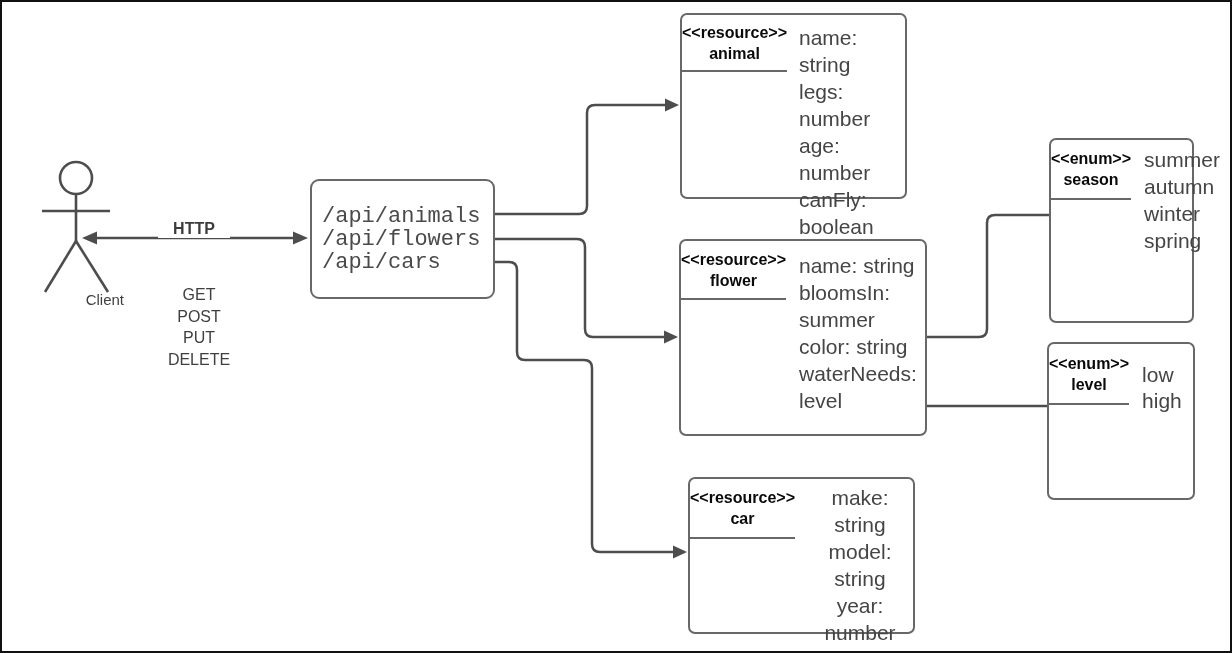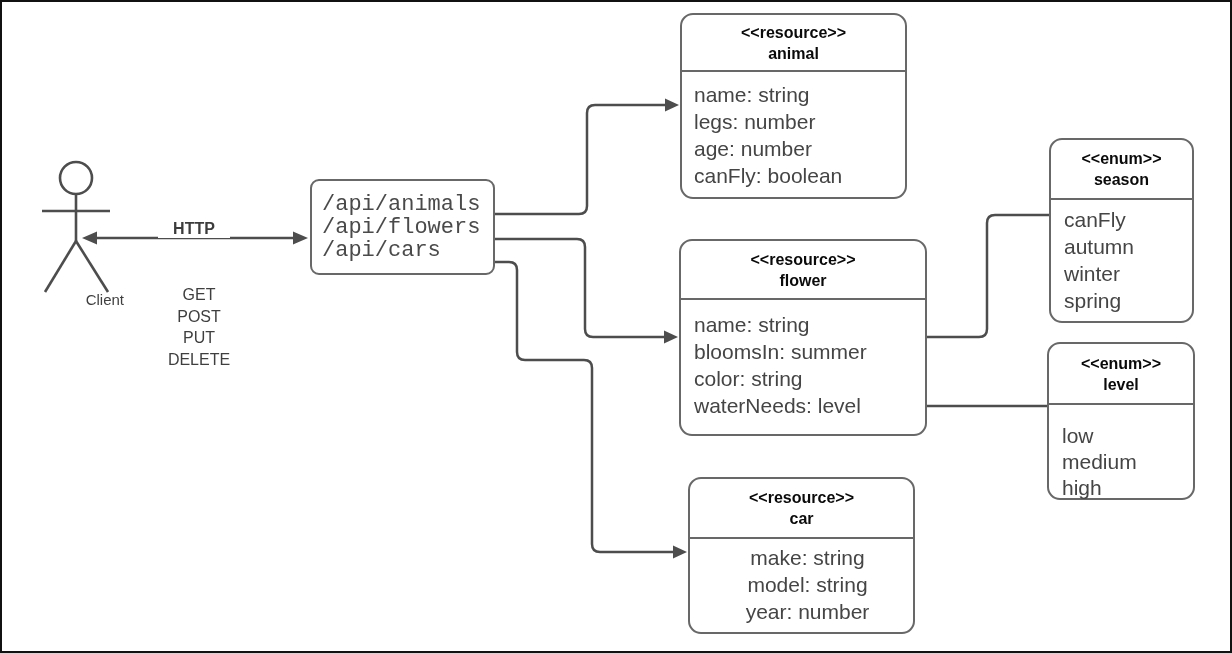--- a/index.html
+++ b/index.html
@@ -8,28 +8,28 @@
     font-family:"Liberation Sans",sans-serif;overflow:hidden;
     border:2px solid #111;box-sizing:border-box;
   }
   .wires{position:absolute;left:0;top:0;}
   .label{position:absolute;color:#3f3f3f;}
   .client-label{left:30px;top:289px;width:92px;text-align:right;font-size:15px;}
   .http-label{left:156px;top:218px;width:72px;text-align:center;font-size:16px;font-weight:bold;background:#fff;color:#3c3c3c;}
   .methods{position:absolute;left:147px;top:266px;width:100px;text-align:center;
     font-size:16px;line-height:21.5px;color:#3f3f3f;margin-top:16px;}
   .api-box{
-    position:absolute;left:308px;top:177px;width:185px;height:96px;box-sizing:border-box;
+    position:absolute;left:308px;top:177px;width:185px;height:120px;box-sizing:border-box;
     border:2px solid #686868;border-radius:9px;background:#fff;
     display:flex;flex-direction:column;justify-content:center;padding-left:10px;
     font-family:"Liberation Mono","DejaVu Sans Mono",monospace;font-size:22px;line-height:23px;color:#4a4a4a;
   }
   .umlbox{
-    position:absolute;box-sizing:border-box;border:2px solid #686868;border-radius:13px;
-    background:#fff;display:flex;flex-direction:column;
+    position:absolute;box-sizing:border-box;border:2px solid #686868;border-radius:7px;
+    background:#fff;display:flex;flex-direction:row;
   }
   .umlbox .hdr{
     display:flex;flex-direction:column;justify-content:center;align-items:center;
     border-bottom:2px solid #686868;color:#0a0a0a;font-weight:bold;
     font-size:16px;line-height:21px;flex:0 0 auto;
   }
   .umlbox .bdy{flex:1 1 auto;color:#454545;font-size:21px;}
   .box-animal{left:678px;top:11px;width:227px;height:186px;}
   .box-animal .hdr{height:55px;}
   .box-animal .bdy{padding:9px 0 0 12px;line-height:27px;}
@@ -138,32 +138,31 @@
       <div>year: number</div>
     </div>
   </div>
 
   <div class="umlbox box-season">
     <div class="hdr">
       <div>&lt;&lt;enum&gt;&gt;</div>
       <div>season</div>
     </div>
     <div class="bdy">
-      <div>canFly</div>
+      <div>summer</div>
       <div>autumn</div>
       <div>winter</div>
       <div>spring</div>
     </div>
   </div>
 
   <div class="umlbox box-level">
     <div class="hdr">
       <div>&lt;&lt;enum&gt;&gt;</div>
       <div>level</div>
     </div>
     <div class="bdy">
       <div>low</div>
-      <div>medium</div>
       <div>high</div>
     </div>
   </div>
 
 </div>
 
 </body></html>

